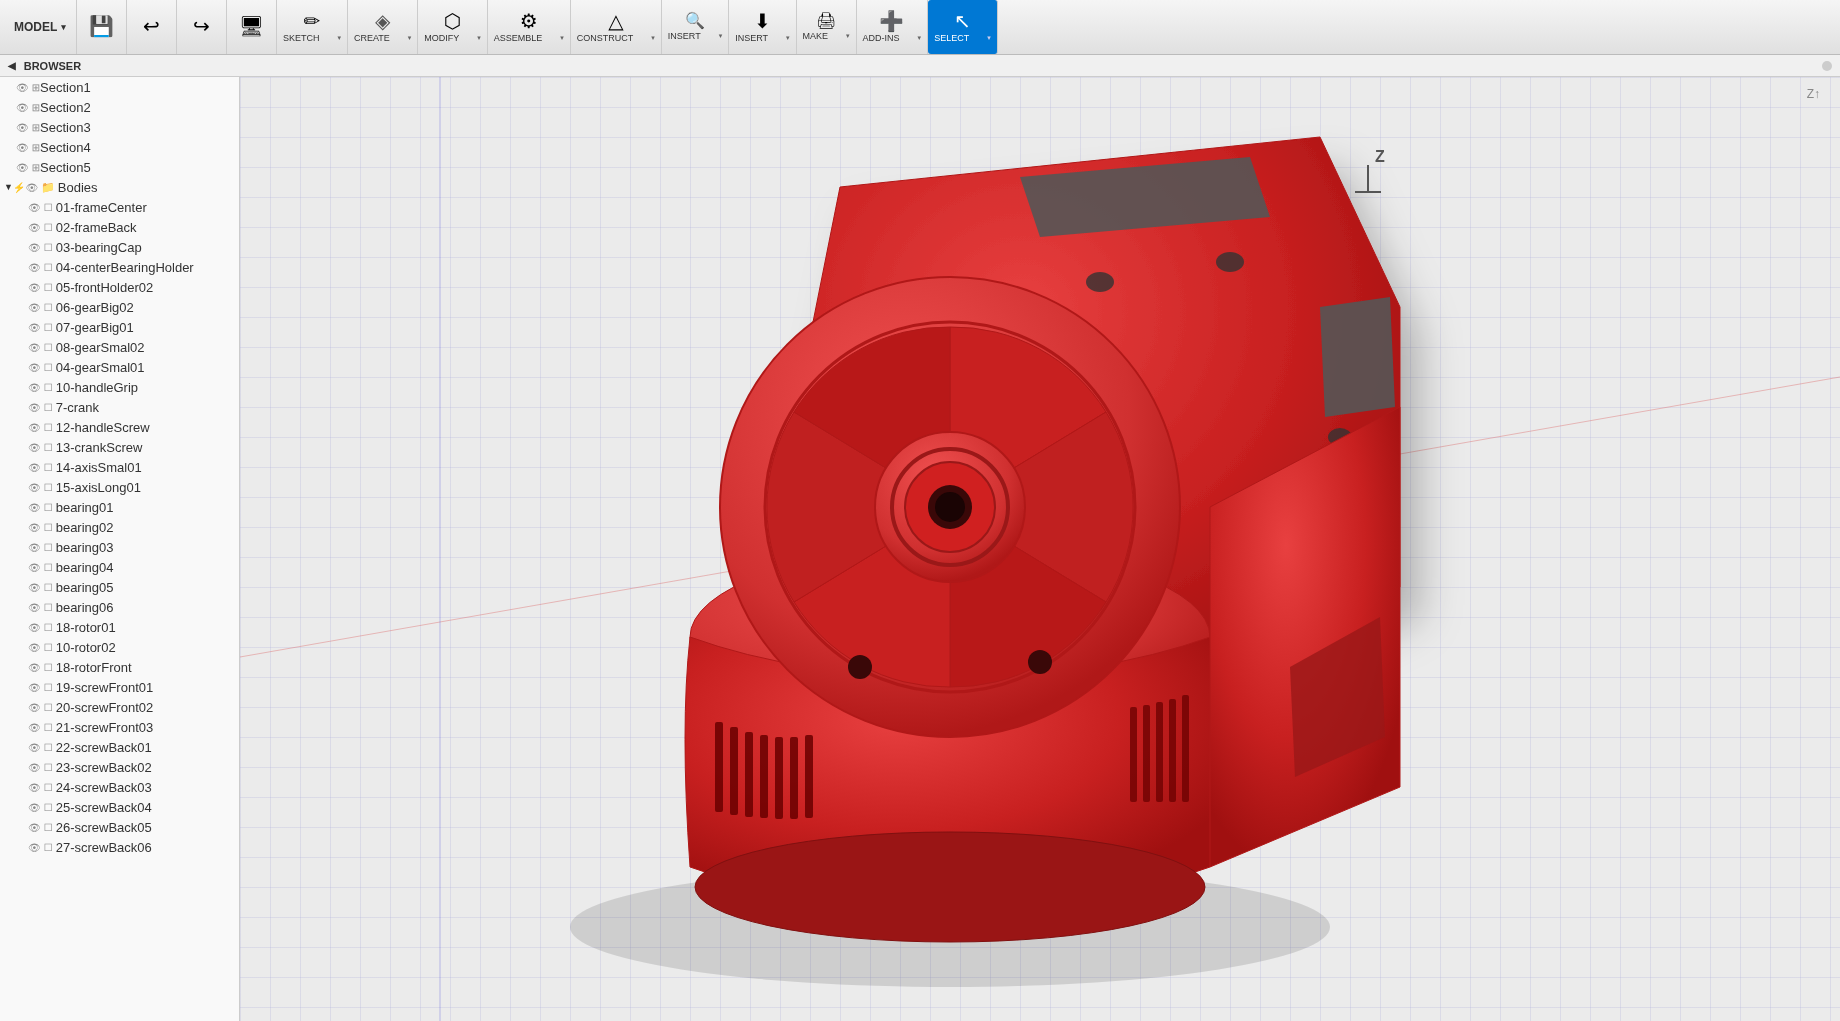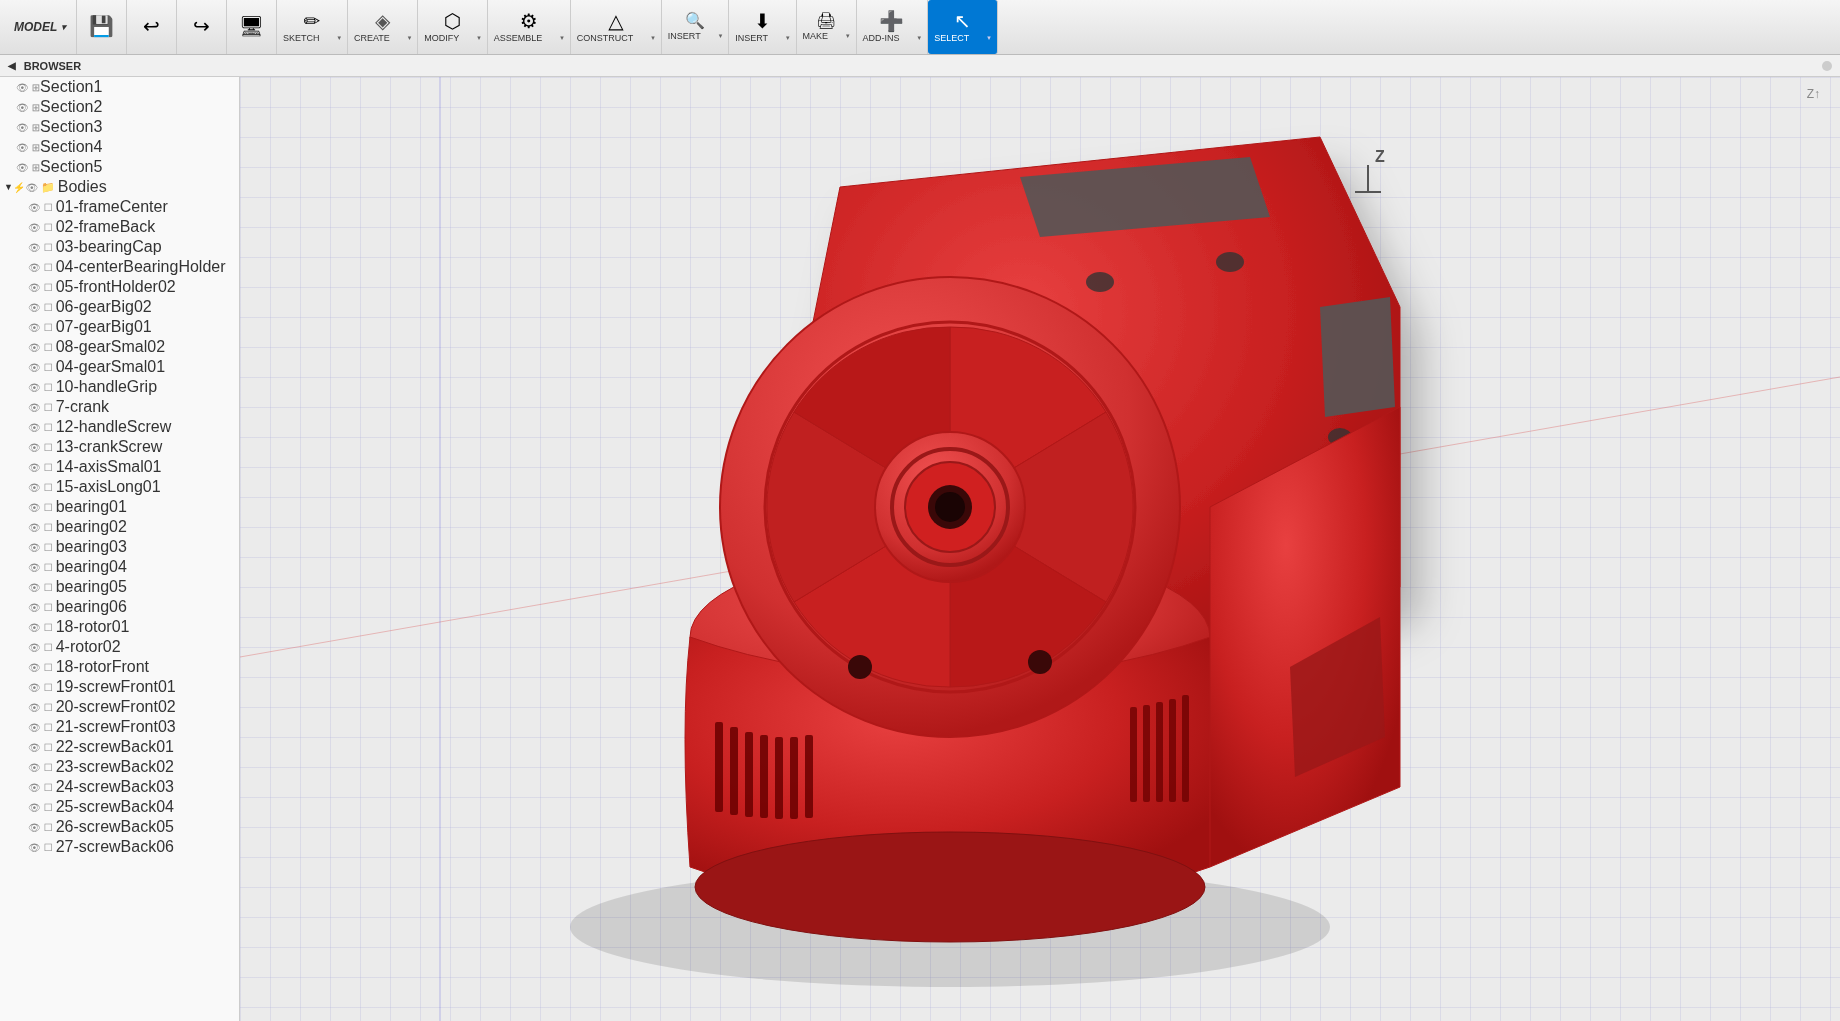--- a/index.html
+++ b/index.html
@@ -54,21 +54,20 @@
     .toolbar-model {
       display: flex;
       align-items: center;
       padding: 0 10px;
       border-right: 1px solid #ccc;
       font-weight: bold;
       font-size: 12px;
       color: #333;
       cursor: pointer;
       gap: 4px;
-      font-style: italic;
     }
 
     .tb-select-btn {
       background: #0078d4;
       border-radius: 3px;
       padding: 4px 6px;
     }
     .tb-select-btn .tb-label { color: #fff; }
     .tb-select-btn .tb-icon { color: #fff; }
 
@@ -120,21 +119,21 @@
       height: 20px;
     }
 
     .tree-indent-0 { padding-left: 4px; }
     .tree-indent-1 { padding-left: 16px; }
     .tree-indent-2 { padding-left: 28px; }
 
     .eye-icon { color: #888; font-size: 10px; margin-right: 3px; }
     .box-icon { color: #888; font-size: 10px; margin-right: 3px; }
     .folder-icon { color: #e8a030; font-size: 11px; margin-right: 3px; }
-    .item-label { font-size: 16px; color: #333; }
+    .item-label { font-size: 13px; color: #333; }
     .grid-icon { color: #888; font-size: 10px; }
     .lightning-icon { color: #f0c030; font-size: 10px; }
     .triangle-icon { color: #333; font-size: 9px; cursor: pointer; }
 
     
     #viewport {
       flex: 1;
       position: relative;
       overflow: hidden;
       background: #f0f0f0;
@@ -405,21 +404,21 @@
       <span class="item-label">bearing06</span>
     </div>
         <div class="tree-item tree-indent-2">
       <span class="eye-icon">👁</span>
       <span class="box-icon">☐</span>
       <span class="item-label">18-rotor01</span>
     </div>
         <div class="tree-item tree-indent-2">
       <span class="eye-icon">👁</span>
       <span class="box-icon">☐</span>
-      <span class="item-label">4-rotor02</span>
+      <span class="item-label">10-rotor02</span>
     </div>
         <div class="tree-item tree-indent-2">
       <span class="eye-icon">👁</span>
       <span class="box-icon">☐</span>
       <span class="item-label">18-rotorFront</span>
     </div>
         <div class="tree-item tree-indent-2">
       <span class="eye-icon">👁</span>
       <span class="box-icon">☐</span>
       <span class="item-label">19-screwFront01</span>

